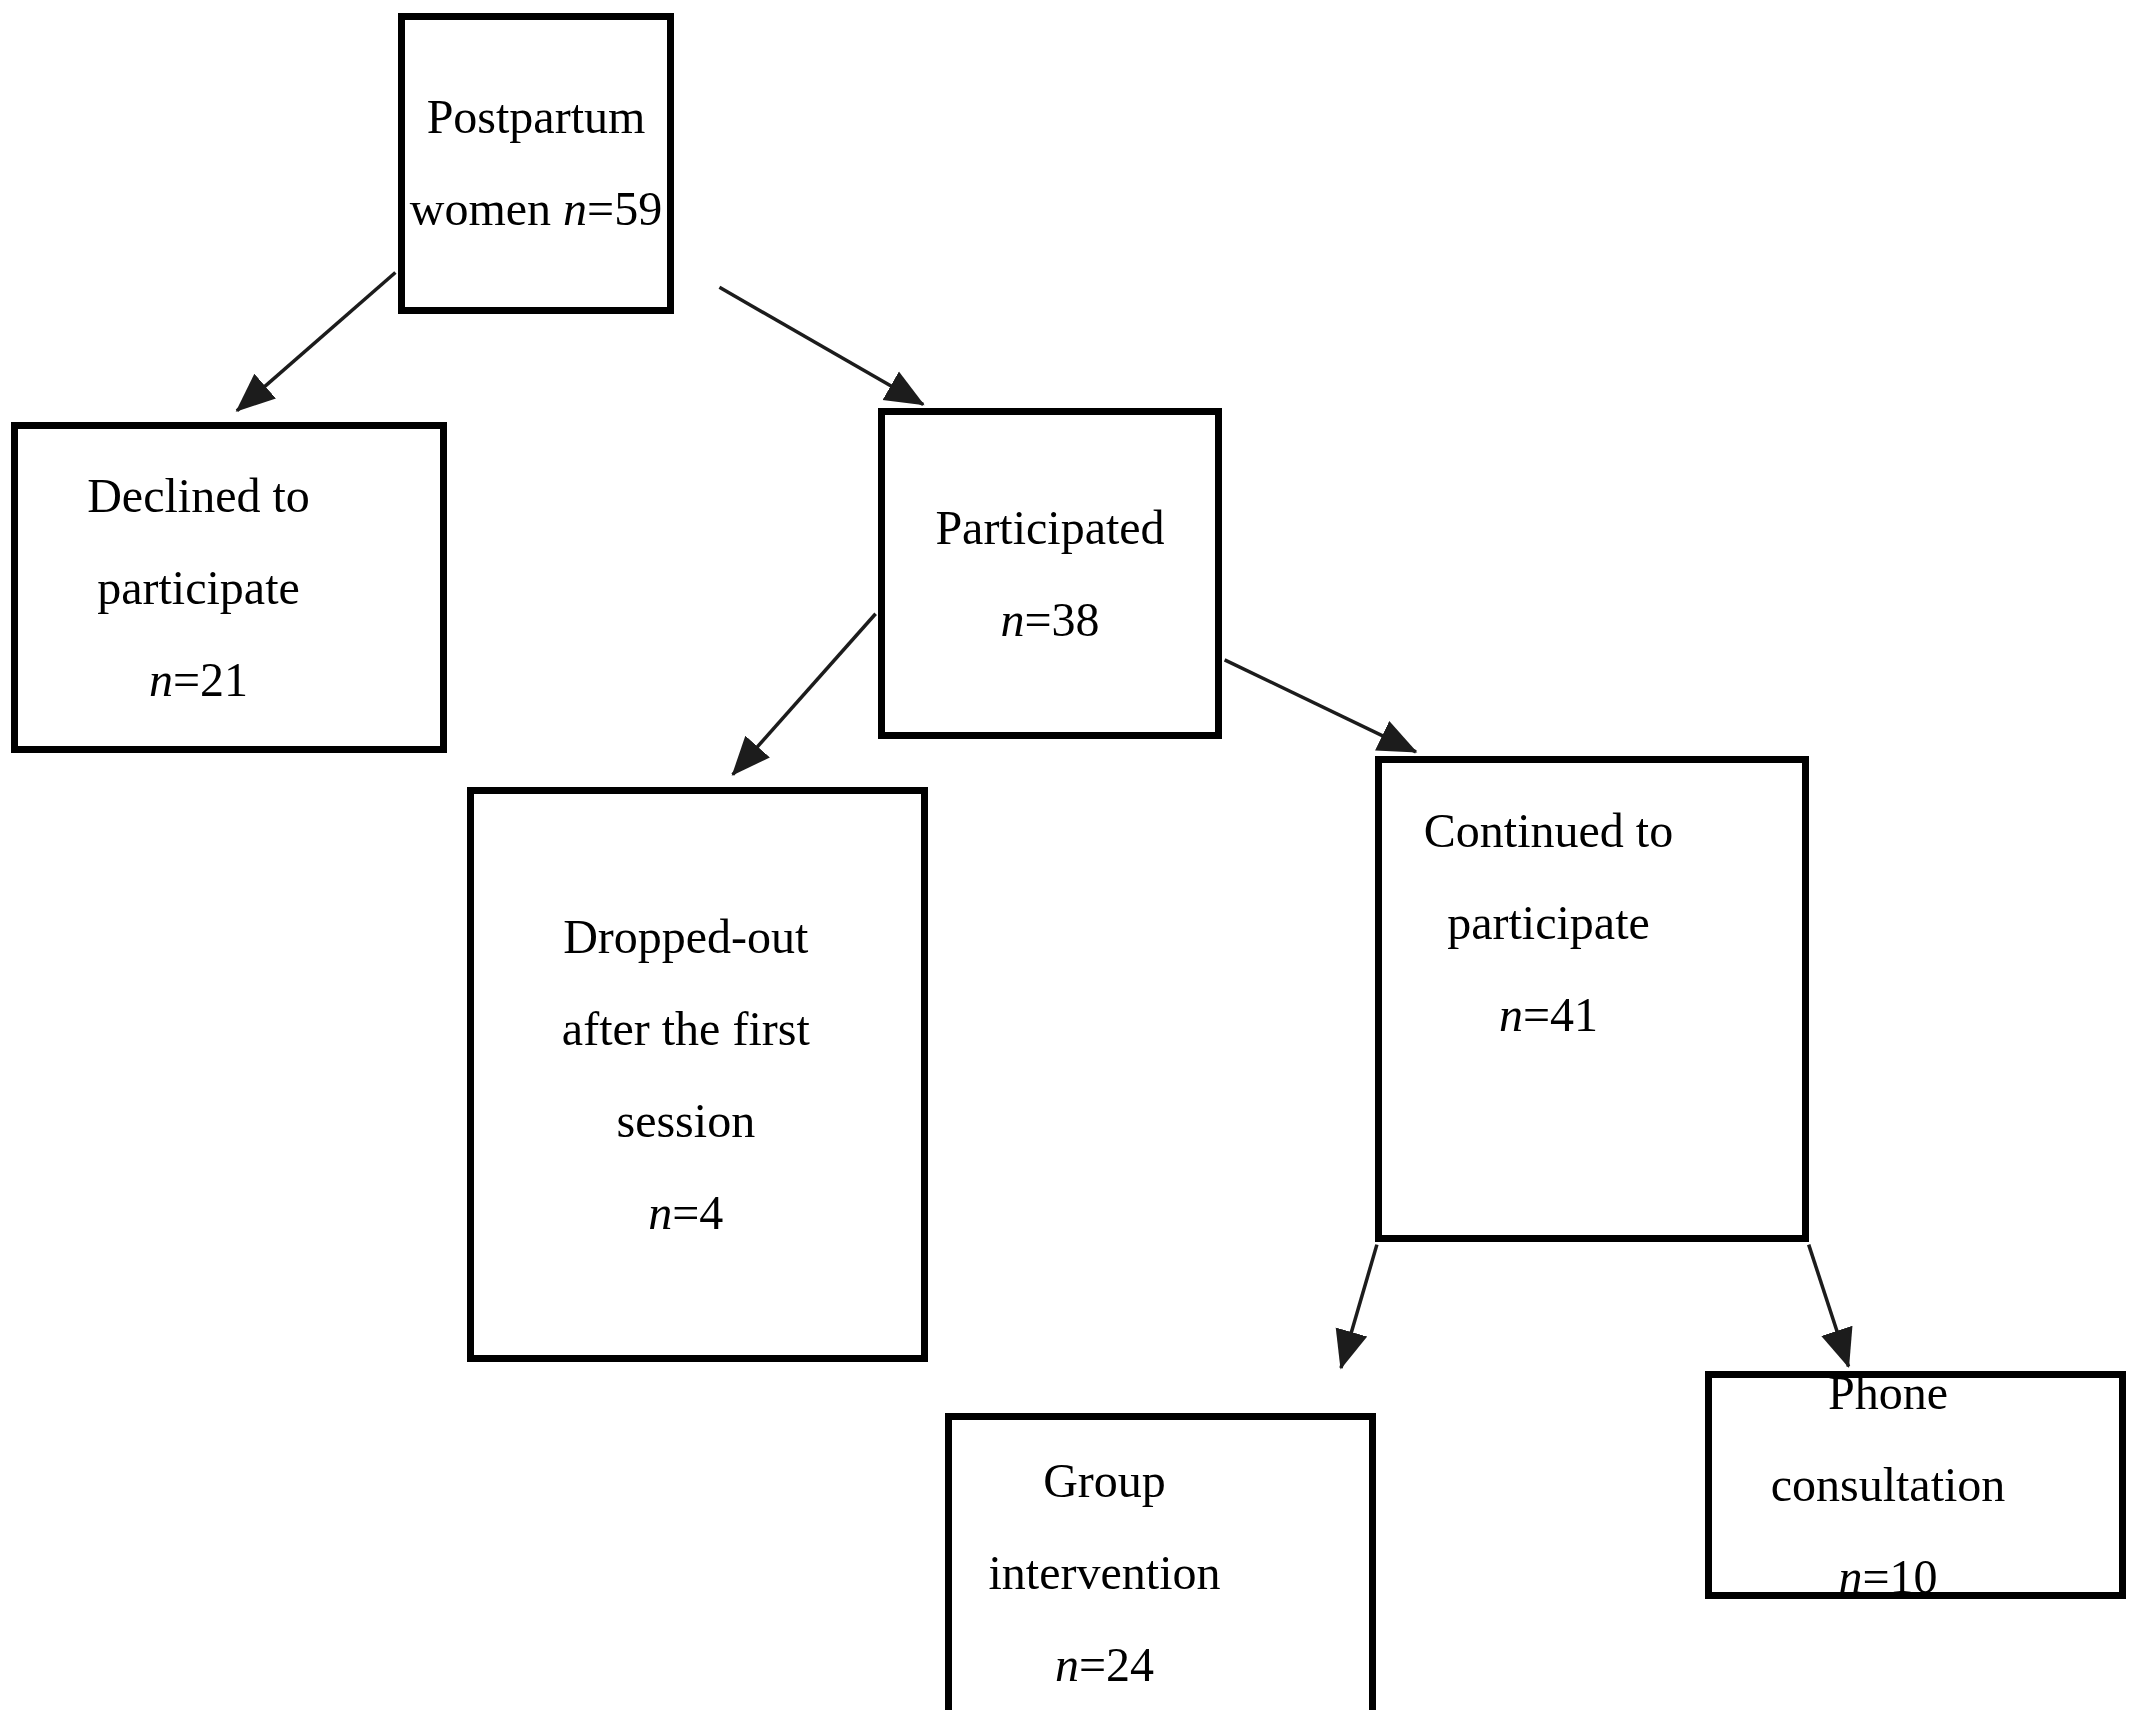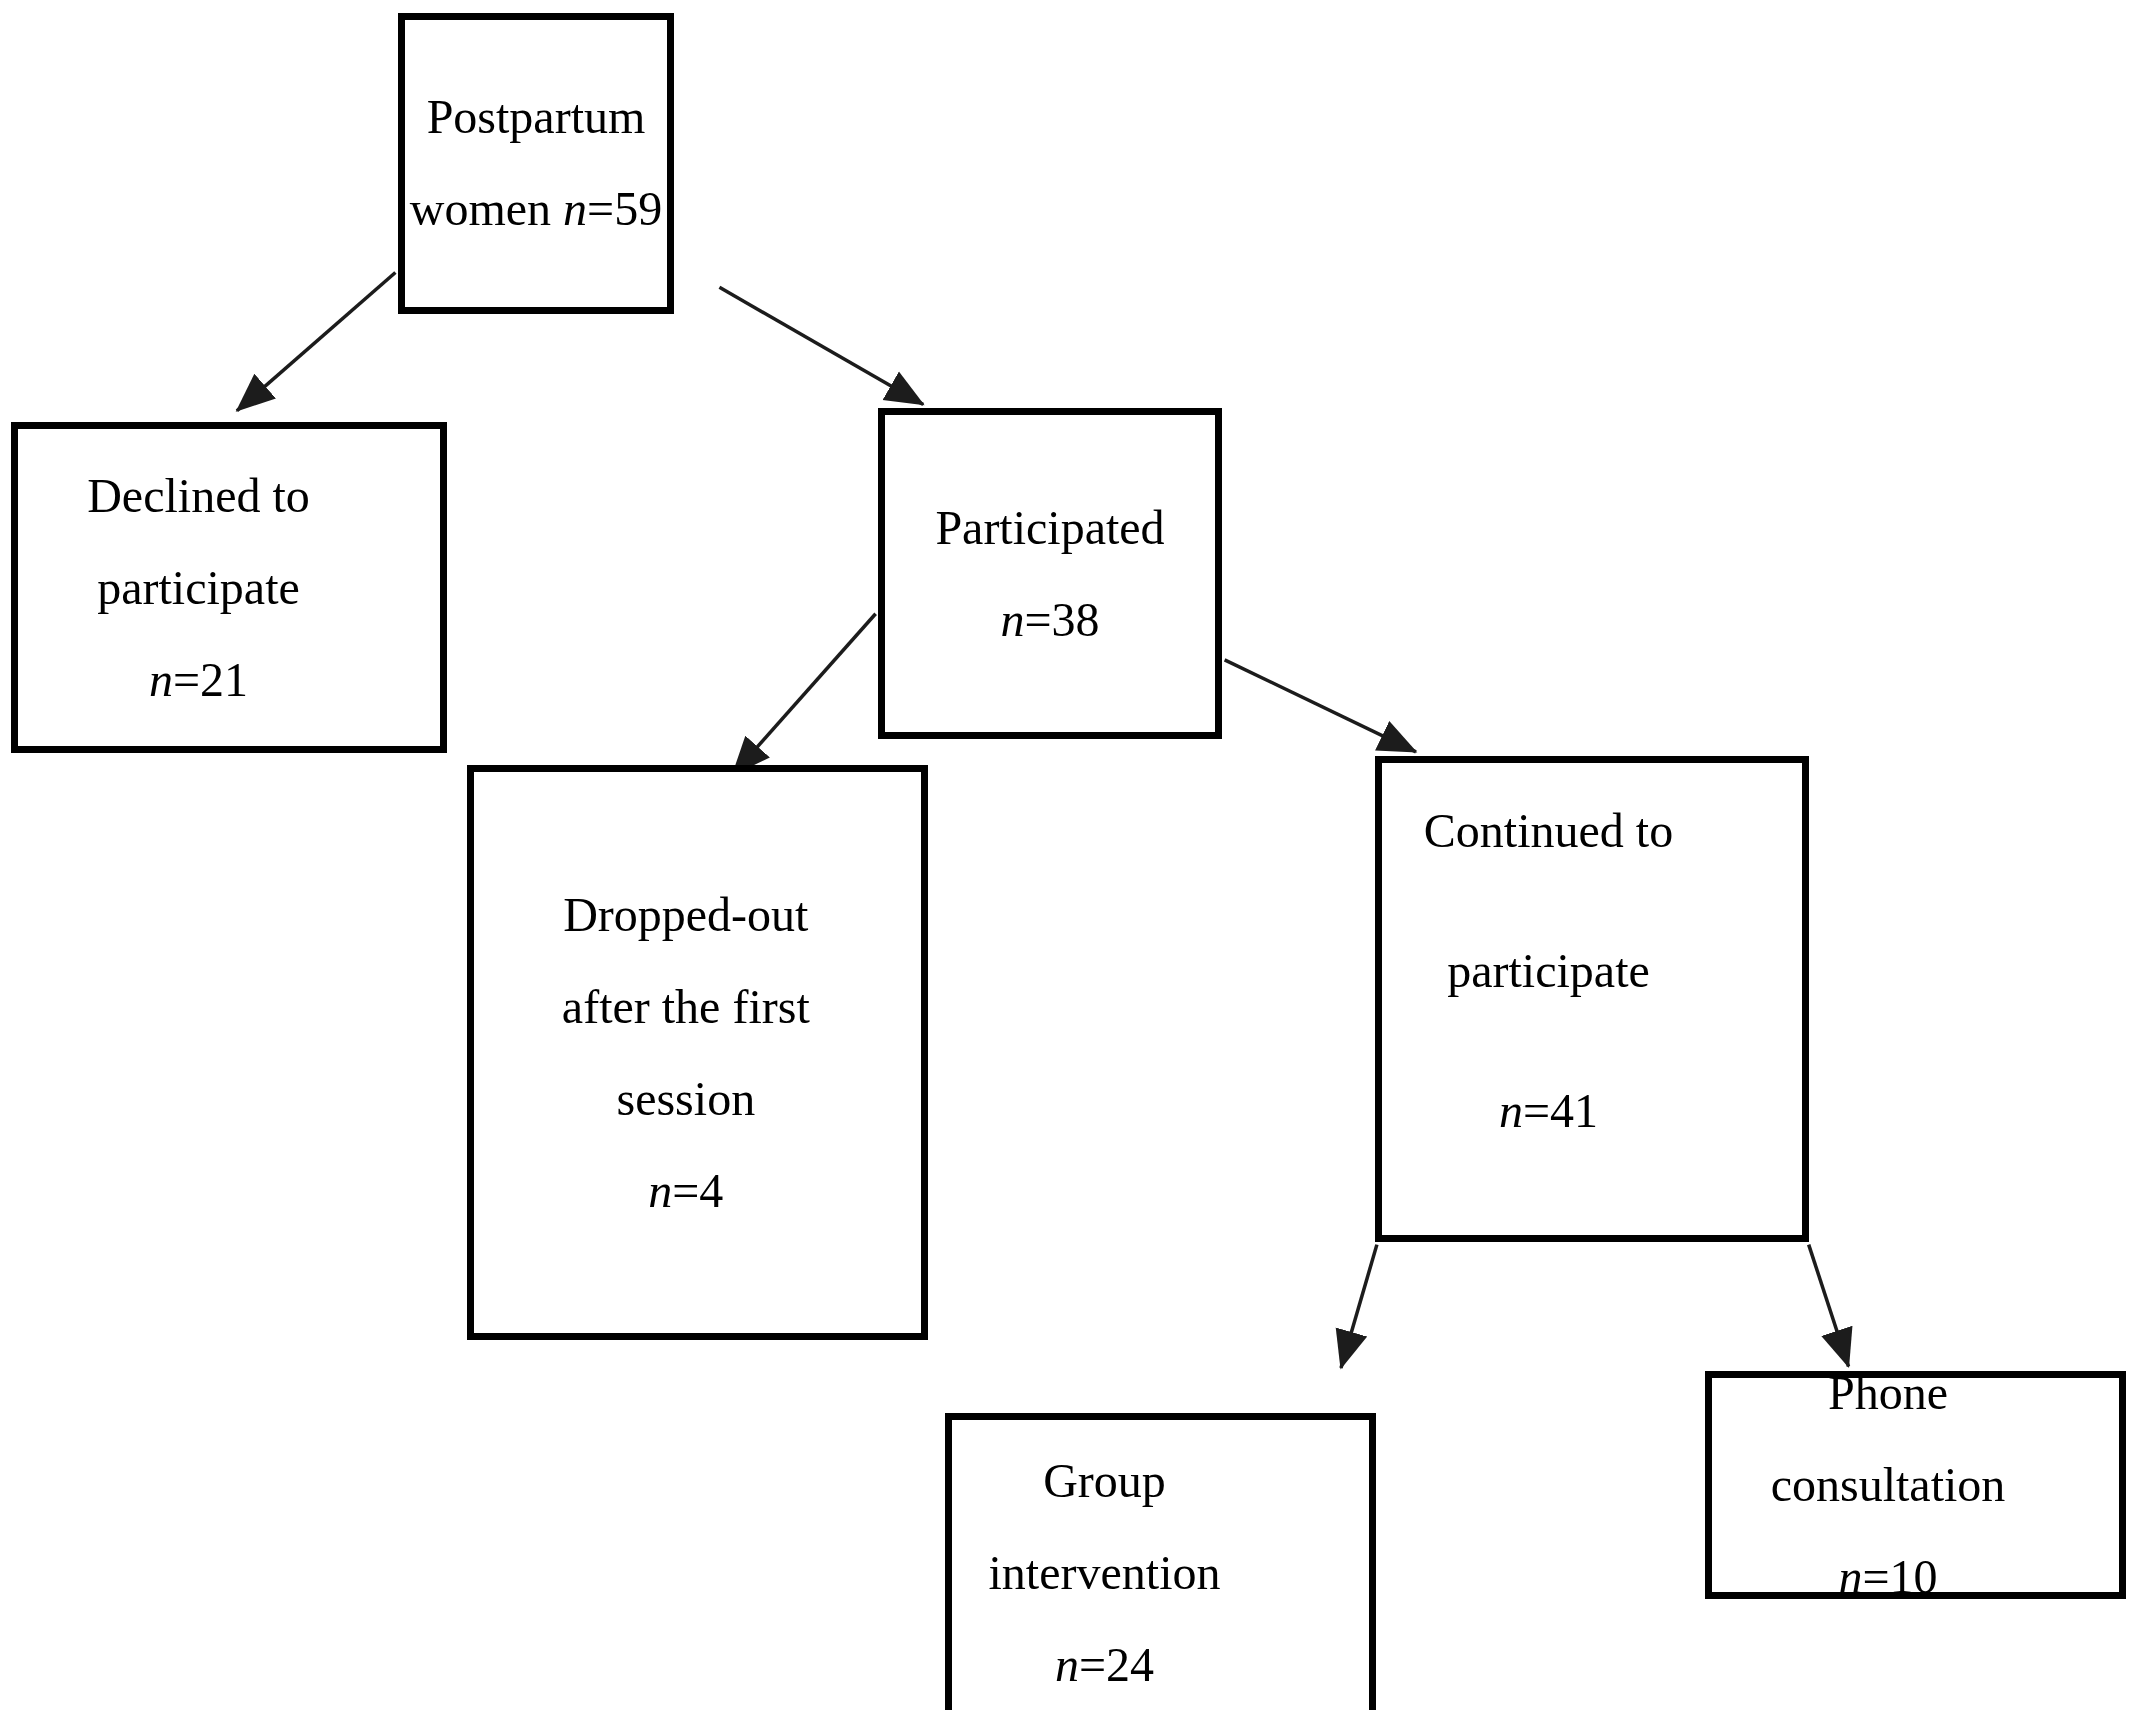--- a/index.html
+++ b/index.html
@@ -60,28 +60,28 @@
       <div class="ln"><span>Declined to</span></div>
       <div class="ln"><span>participate</span></div>
       <div class="ln"><span class="it">n</span><span>=21</span></div>
     </div>
 
   <div class="box" style="left:878px;top:408px;width:344px;height:331px;">
       <div class="ln"><span>Participated</span></div>
       <div class="ln"><span class="it">n</span><span>=38</span></div>
     </div>
 
-  <div class="box" style="left:467px;top:765px;width:461px;height:575px;padding-right:23.4px;">
+  <div class="box" style="left:467px;top:787px;width:461px;height:575px;padding-right:23.4px;">
       <div class="ln"><span>Dropped-out</span></div>
       <div class="ln"><span>after the first</span></div>
       <div class="ln"><span>session</span></div>
       <div class="ln"><span class="it">n</span><span>=4</span></div>
     </div>
 
-  <div class="box" style="left:1375px;top:756px;width:434px;height:486px;padding-right:87px;justify-content:flex-start;padding-top:22px;gap:48px;">
+  <div class="box" style="left:1375px;top:756px;width:434px;height:486px;padding-right:87px;justify-content:flex-start;padding-top:22px;">
       <div class="ln"><span>Continued to</span></div>
       <div class="ln"><span>participate</span></div>
       <div class="ln"><span class="it">n</span><span>=41</span></div>
     </div>
 
   <div class="box" style="left:945px;top:1373px;width:431px;height:319px;padding-right:112px;margin-top:40px;">
       <div class="ln"><span>Group</span></div>
       <div class="ln"><span>intervention</span></div>
       <div class="ln"><span class="it">n</span><span>=24</span></div>
     </div>

